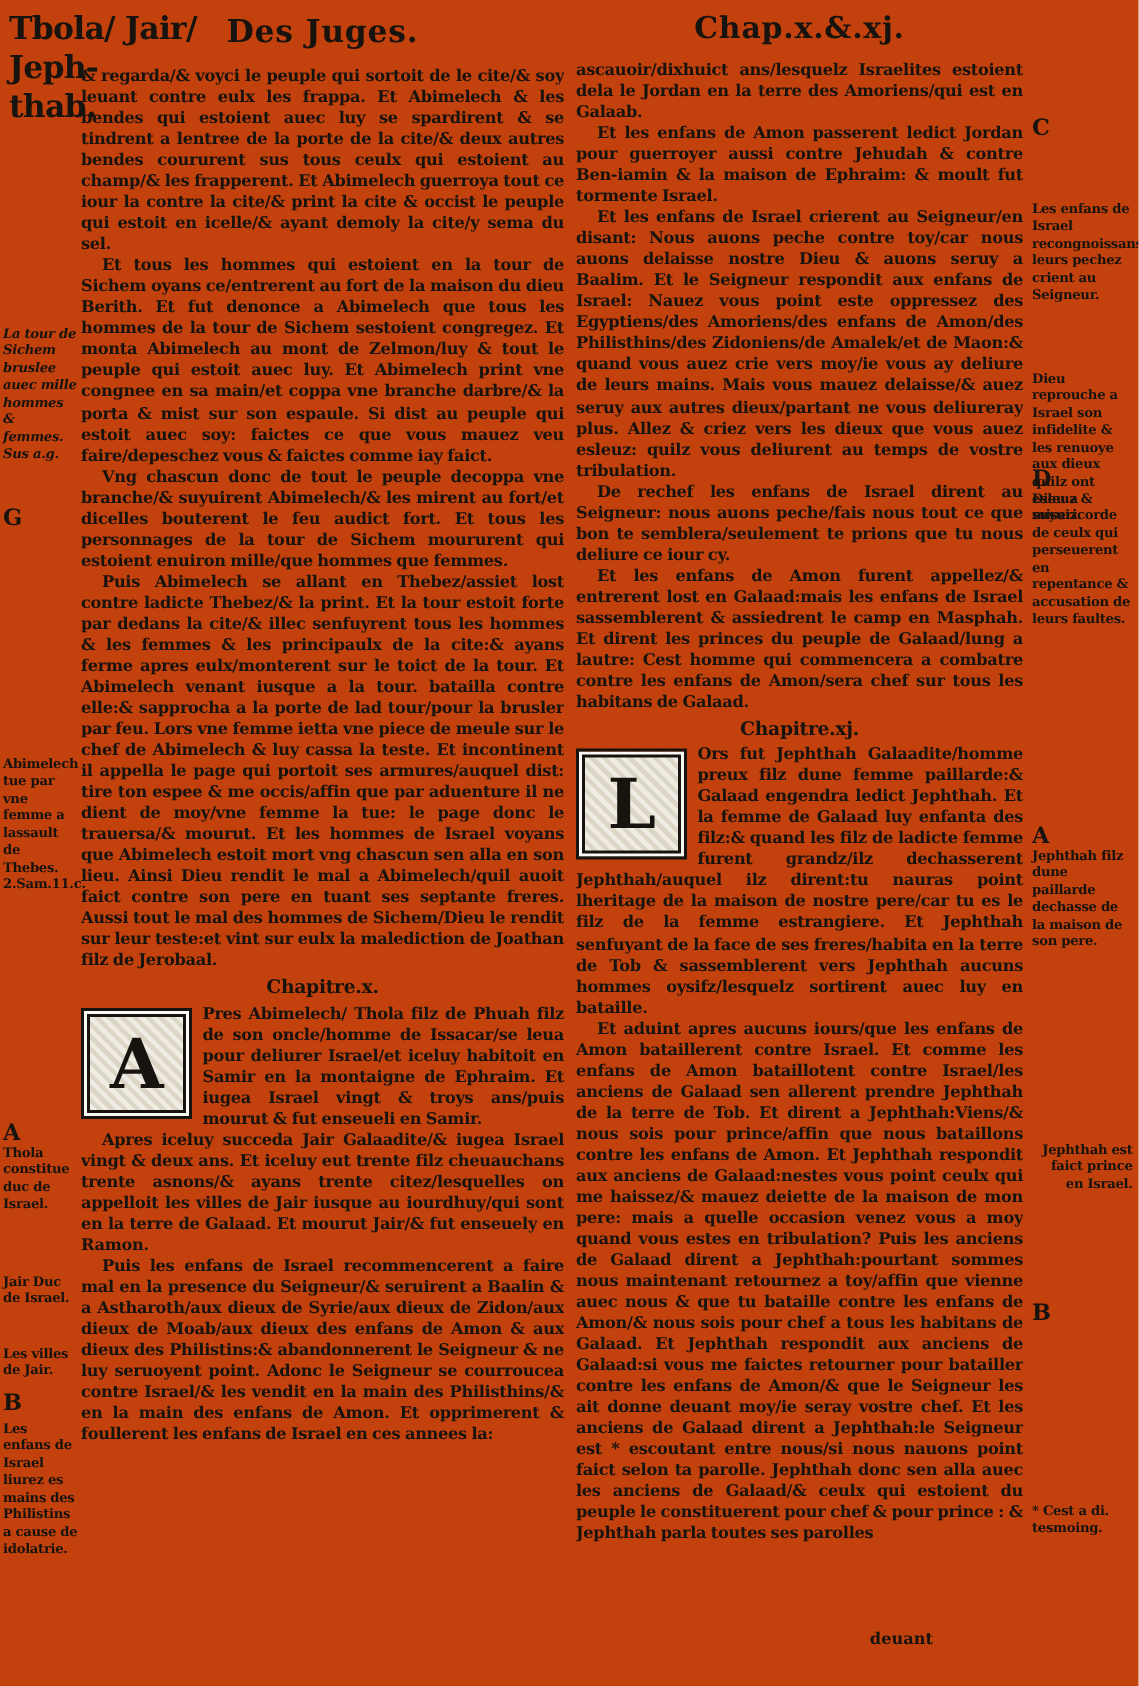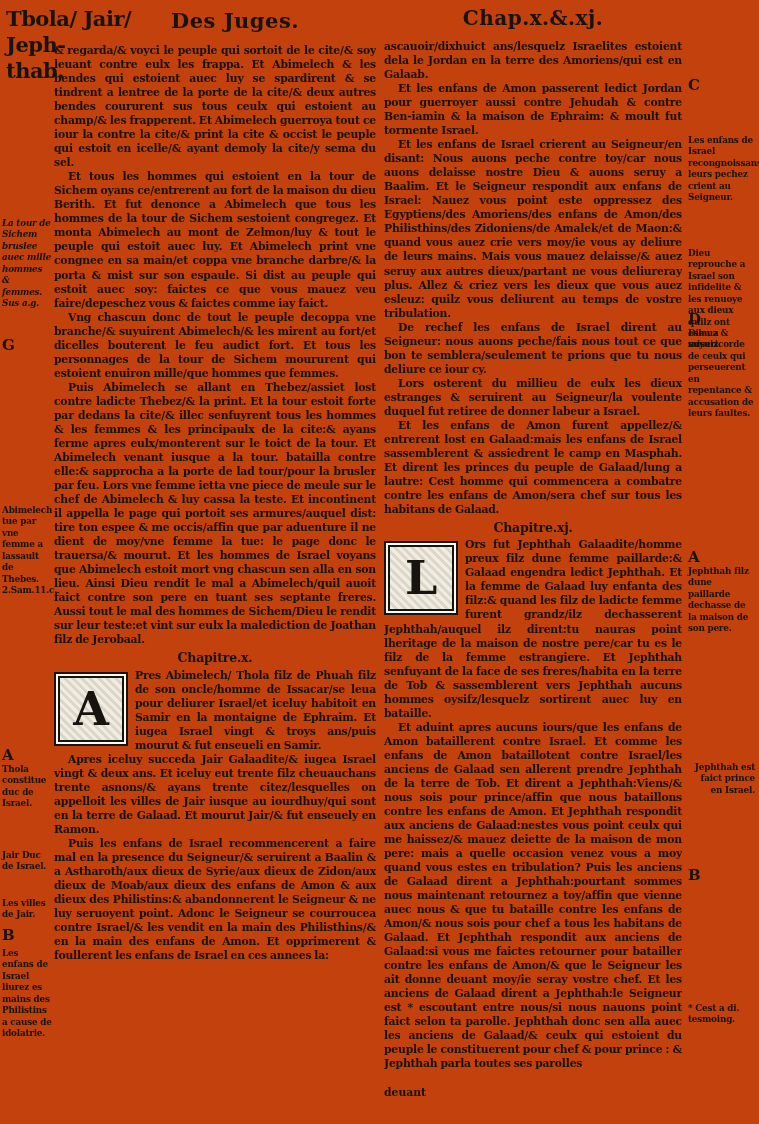--- a/index.html
+++ b/index.html
@@ -2,21 +2,21 @@
 <html><head>
 <meta charset="utf-8">
 <style>
   html,body{margin:0;padding:0;background:#e9e7e2;}
   .page{position:relative;width:759px;height:1124px;background:#c2410c;overflow:hidden;
         color:#17130e;font-family:"DejaVu Serif",serif;font-weight:bold;}
   .running-title{position:absolute;left:6px;top:8px;width:140px;line-height:1.05;
         font-size:21px;letter-spacing:-0.5px;}
   .running-title div{margin:0 0 4px 0;}
   .header-center{position:absolute;left:54px;top:8px;width:322px;text-align:center;
-        font-size:21px;letter-spacing:0.5px;margin-left:20px;}
+        font-size:21px;letter-spacing:0.5px;}
   .header-right{position:absolute;left:384px;top:6px;width:298px;text-align:center;
         font-size:20px;letter-spacing:0.5px;}
   .col{position:absolute;text-align:justify;font-size:10.8px;line-height:1.3;
         letter-spacing:-0.2px;word-spacing:-0.5px;}
   .col-left{left:54px;top:44px;width:322px;height:1074px;overflow:hidden;}
   .col-right{left:384px;top:40px;width:298px;height:1044px;overflow:hidden;}
   .col p{margin:0;text-indent:14px;}
   .col p.cont{text-indent:0;}
   .chapter{text-align:center;font-size:12.5px;margin:3px 0 2px 0;}
   .initial-box{float:left;width:74px;height:74px;margin:3px 7px 2px 0;
@@ -24,21 +24,21 @@
         box-shadow:inset 0 0 0 2px #faf9f5,inset 0 0 0 4px #17130e;
         background:repeating-linear-gradient(45deg,#efece3 0 3px,#ddd6c6 3px 6px);
         display:flex;align-items:center;justify-content:center;
         font-size:46px;line-height:1;}
   .margin-notes{position:absolute;top:0;height:1124px;}
   .margin-left{left:2px;width:50px;}
   .margin-right{left:688px;width:67px;}
   .note{position:absolute;font-size:8.8px;line-height:1.3;letter-spacing:-0.2px;
         text-align:left;width:100%;}
   .note-letter{display:block;font-size:15px;line-height:1;margin-bottom:1px;}
-  .catchword{position:absolute;left:384px;top:1086px;width:298px;
+  .catchword{position:absolute;left:384px;top:1086px;width:298px;text-align:right;
         font-size:10.8px;padding-right:60px;box-sizing:border-box;}
 </style>
 </head>
 <body>
 
 <div class="page">
   <div class="running-title">
       <div>Tbola/ Jair/</div>
       <div>Jeph-</div>
       <div>thab.</div>
@@ -54,21 +54,20 @@
       <div class="chapter">Chapitre.x.</div>
       <p class="cont"><span class="initial-box">A</span><span>Pres Abimelech/ Thola filz de Phuah filz de son oncle/homme de Issacar/se leua pour deliurer Israel/et iceluy habitoit en Samir en la montaigne de Ephraim. Et iugea Israel vingt &amp; troys ans/puis mourut &amp; fut enseueli en Samir.</span></p>
       <p>Apres iceluy succeda Jair Galaadite/&amp; iugea Israel vingt &amp; deux ans. Et iceluy eut trente filz cheuauchans trente asnons/&amp; ayans trente citez/lesquelles on appelloit les villes de Jair iusque au iourdhuy/qui sont en la terre de Galaad. Et mourut Jair/&amp; fut enseuely en Ramon.</p>
       <p>Puis les enfans de Israel recommencerent a faire mal en la presence du Seigneur/&amp; seruirent a Baalin &amp; a Astharoth/aux dieux de Syrie/aux dieux de Zidon/aux dieux de Moab/aux dieux des enfans de Amon &amp; aux dieux des Philistins:&amp; abandonnerent le Seigneur &amp; ne luy seruoyent point. Adonc le Seigneur se courroucea contre Israel/&amp; les vendit en la main des Philisthins/&amp; en la main des enfans de Amon. Et opprimerent &amp; foullerent les enfans de Israel en ces annees la:</p>
     </div>
   <div class="col col-right">
       <p class="cont">ascauoir/dixhuict ans/lesquelz Israelites estoient dela le Jordan en la terre des Amoriens/qui est en Galaab.</p>
       <p>Et les enfans de Amon passerent ledict Jordan pour guerroyer aussi contre Jehudah &amp; contre Ben-iamin &amp; la maison de Ephraim: &amp; moult fut tormente Israel.</p>
       <p>Et les enfans de Israel crierent au Seigneur/en disant: Nous auons peche contre toy/car nous auons delaisse nostre Dieu &amp; auons seruy a Baalim. Et le Seigneur respondit aux enfans de Israel: Nauez vous point este oppressez des Egyptiens/des Amoriens/des enfans de Amon/des Philisthins/des Zidoniens/de Amalek/et de Maon:&amp; quand vous auez crie vers moy/ie vous ay deliure de leurs mains. Mais vous mauez delaisse/&amp; auez seruy aux autres dieux/partant ne vous deliureray plus. Allez &amp; criez vers les dieux que vous auez esleuz: quilz vous deliurent au temps de vostre tribulation.</p>
       <p>De rechef les enfans de Israel dirent au Seigneur: nous auons peche/fais nous tout ce que bon te semblera/seulement te prions que tu nous deliure ce iour cy.</p>
-      <p>Lors osterent du millieu de eulx les dieux estranges &amp; seruirent au Seigneur/la voulente duquel fut retiree de donner labeur a Israel.</p>
       <p>Et les enfans de Amon furent appellez/&amp; entrerent lost en Galaad:mais les enfans de Israel sassemblerent &amp; assiedrent le camp en Masphah. Et dirent les princes du peuple de Galaad/lung a lautre: Cest homme qui commencera a combatre contre les enfans de Amon/sera chef sur tous les habitans de Galaad.</p>
       <div class="chapter">Chapitre.xj.</div>
       <p class="cont"><span class="initial-box">L</span><span>Ors fut Jephthah Galaadite/homme preux filz dune femme paillarde:&amp; Galaad engendra ledict Jephthah. Et la femme de Galaad luy enfanta des filz:&amp; quand les filz de ladicte femme furent grandz/ilz dechasserent Jephthah/auquel ilz dirent:tu nauras point lheritage de la maison de nostre pere/car tu es le filz de la femme estrangiere. Et Jephthah senfuyant de la face de ses freres/habita en la terre de Tob &amp; sassemblerent vers Jephthah aucuns hommes oysifz/lesquelz sortirent auec luy en bataille.</span></p>
       <p>Et aduint apres aucuns iours/que les enfans de Amon bataillerent contre Israel. Et comme les enfans de Amon bataillotent contre Israel/les anciens de Galaad sen allerent prendre Jephthah de la terre de Tob. Et dirent a Jephthah:Viens/&amp; nous sois pour prince/affin que nous bataillons contre les enfans de Amon. Et Jephthah respondit aux anciens de Galaad:nestes vous point ceulx qui me haissez/&amp; mauez deiette de la maison de mon pere: mais a quelle occasion venez vous a moy quand vous estes en tribulation? Puis les anciens de Galaad dirent a Jephthah:pourtant sommes nous maintenant retournez a toy/affin que vienne auec nous &amp; que tu bataille contre les enfans de Amon/&amp; nous sois pour chef a tous les habitans de Galaad. Et Jephthah respondit aux anciens de Galaad:si vous me faictes retourner pour batailler contre les enfans de Amon/&amp; que le Seigneur les ait donne deuant moy/ie seray vostre chef. Et les anciens de Galaad dirent a Jephthah:le Seigneur est * escoutant entre nous/si nous nauons point faict selon ta parolle. Jephthah donc sen alla auec les anciens de Galaad/&amp; ceulx qui estoient du peuple le constituerent pour chef &amp; pour prince : &amp; Jephthah parla toutes ses parolles</p>
     </div>
 
   <div class="margin-notes margin-left">
       <div class="note" style="top: 218px; font-style: italic;"><span>La tour de Sichem bruslee auec mille hommes &amp; femmes. Sus a.g.</span></div>
       <div class="note" style="top: 338px;">
         <span class="note-letter">G</span>

